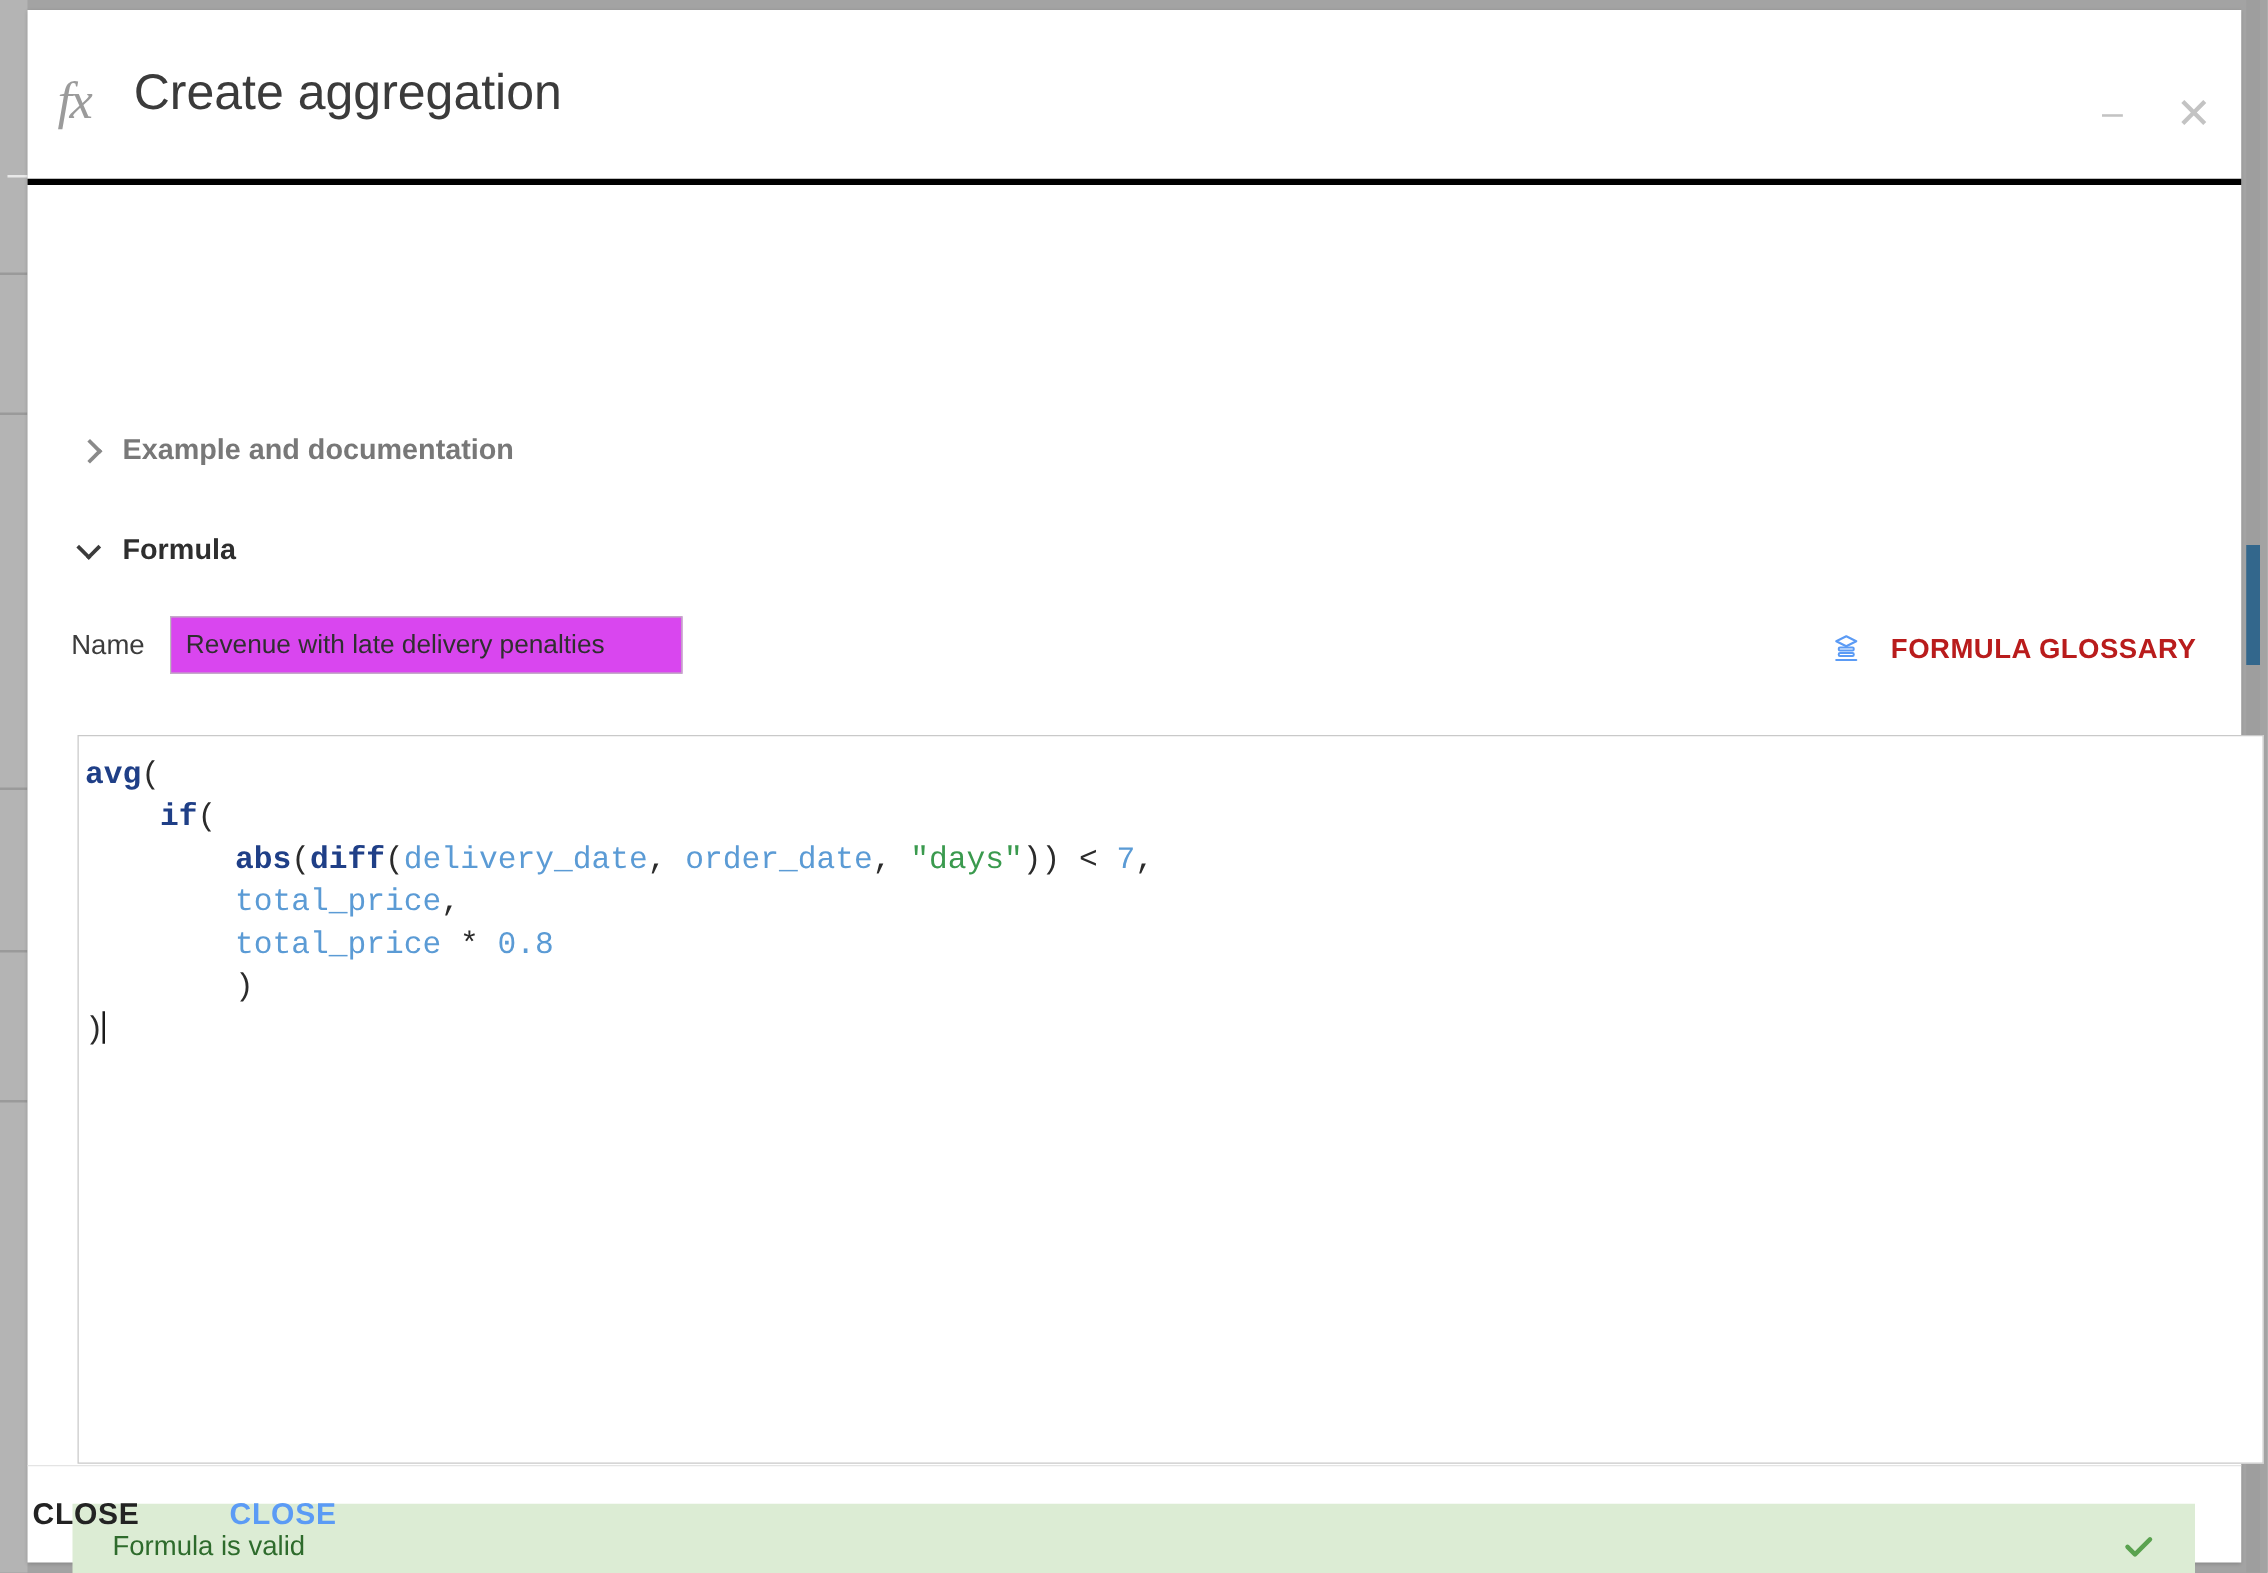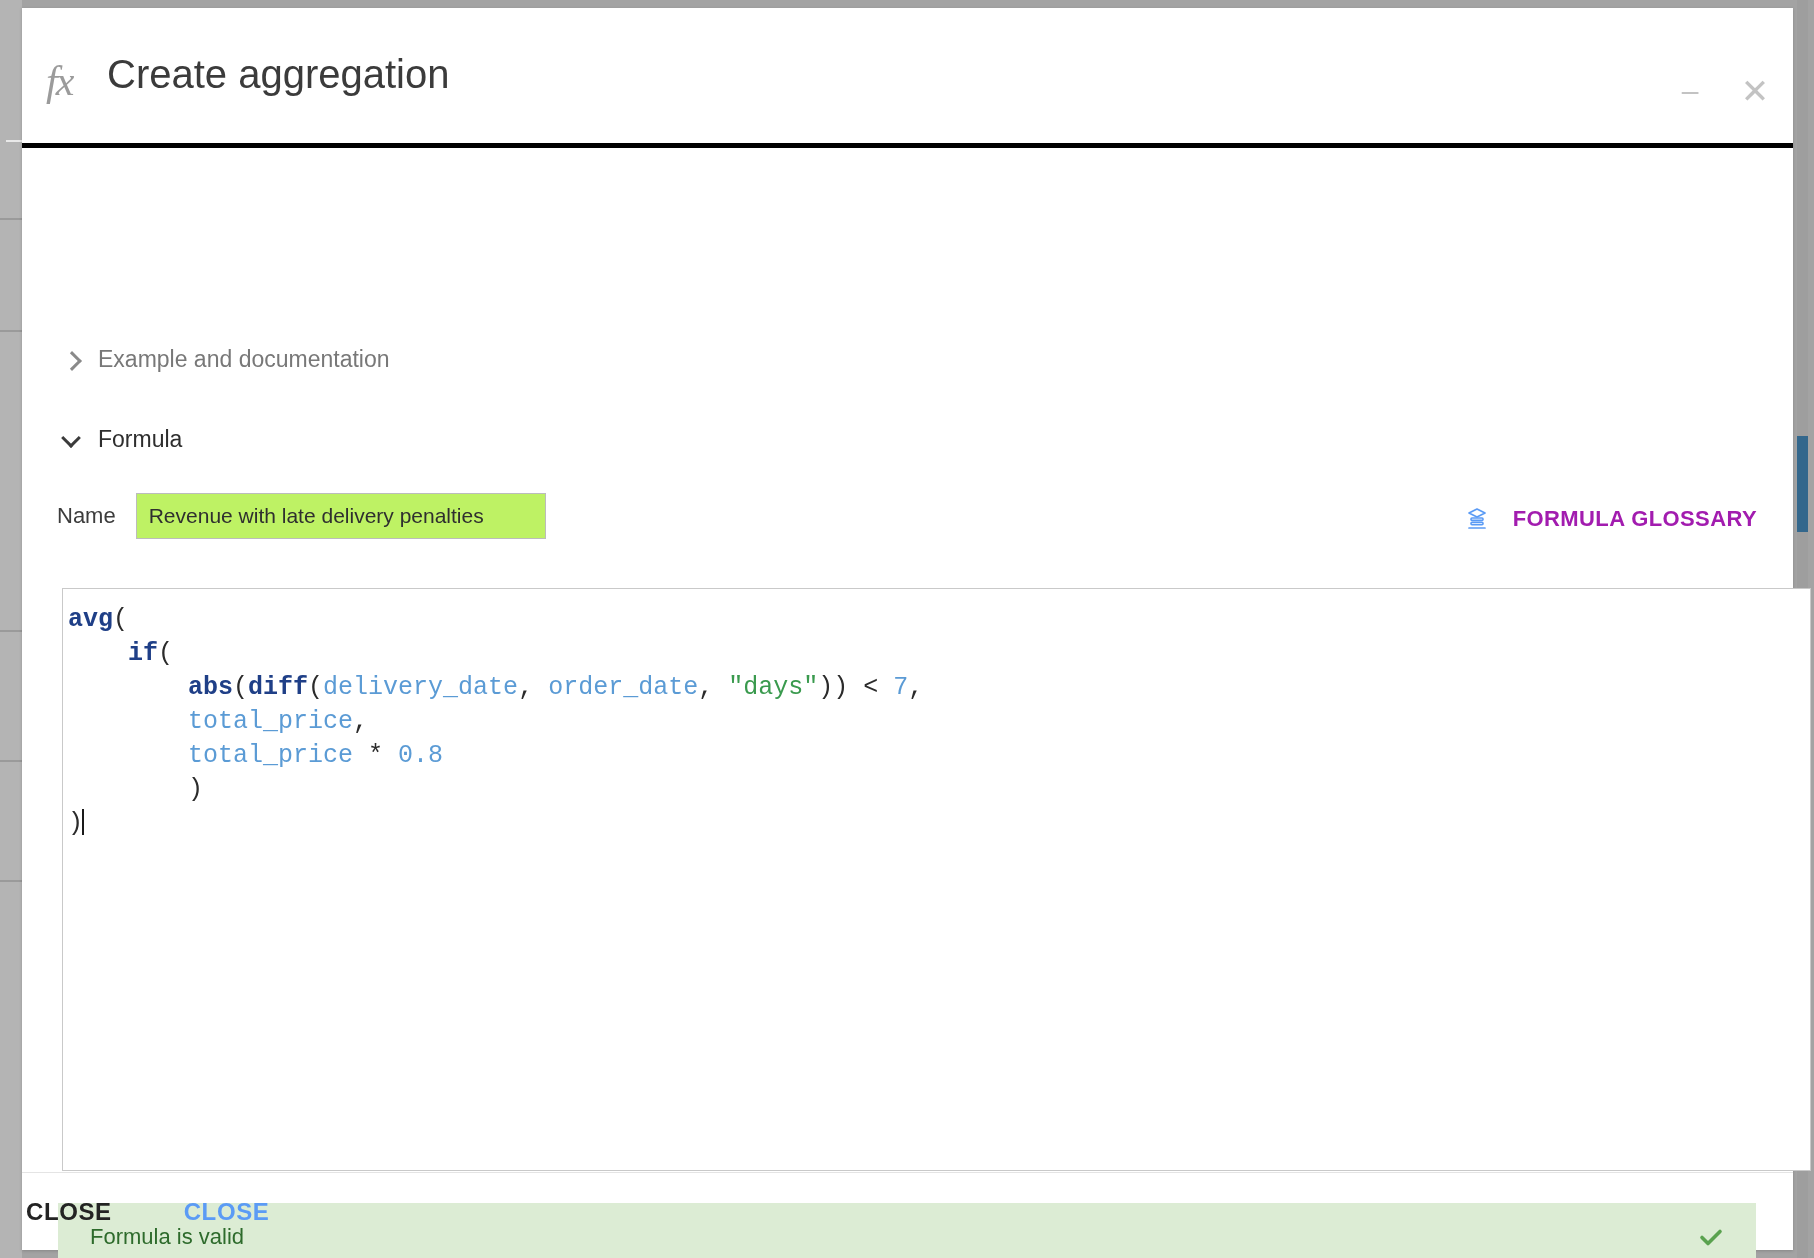--- a/index.html
+++ b/index.html
@@ -134,21 +134,21 @@
     width: 11px; height: 11px;
     border-right: 3px solid #8a8a8a;
     border-bottom: 3px solid #8a8a8a;
   }
   .chevron.right::before { transform: rotate(-45deg); }
   .chevron.down::before  { transform: rotate(45deg); left:2px; top:1px; }
   .chevron.down::before  { border-color: #3b3b3b; }
 
   .section-title {
     font-size: 23px;
-    font-weight: normal;
+    font-weight: bold;
   }
   #section-example .section-title { color: #787878; }
   #section-formula .section-title { color: #2e2e2e; }
 
   
   #name-row {
     position: absolute;
     left: 35px;
     top: 345px;
     display: flex;
@@ -157,37 +157,37 @@
   }
   #name-label {
     font-size: 22px;
     color: #3c3c3c;
   }
   #name-input {
     width: 410px;
     height: 46px;
     box-sizing: border-box;
     border: 1px solid #bcbcbc;
-    background: #bef264;
+    background: #d946ef;
     padding: 0 12px;
     font-family: "Liberation Sans", sans-serif;
     font-size: 21px;
     color: #2f2f2f;
     outline: none;
   }
 
   
   #glossary-link {
     position: absolute;
     right: 36px;
     top: 358px;
     display: flex;
     align-items: center;
     gap: 24px;
-    color: #a21caf;
+    color: #b91c1c;
     font-size: 22px;
     font-weight: bold;
     letter-spacing: 0.4px;
     cursor: pointer;
     white-space: nowrap;
   }
   #glossary-icon { flex: 0 0 auto; display:block; }
 
   
   #code-editor {

